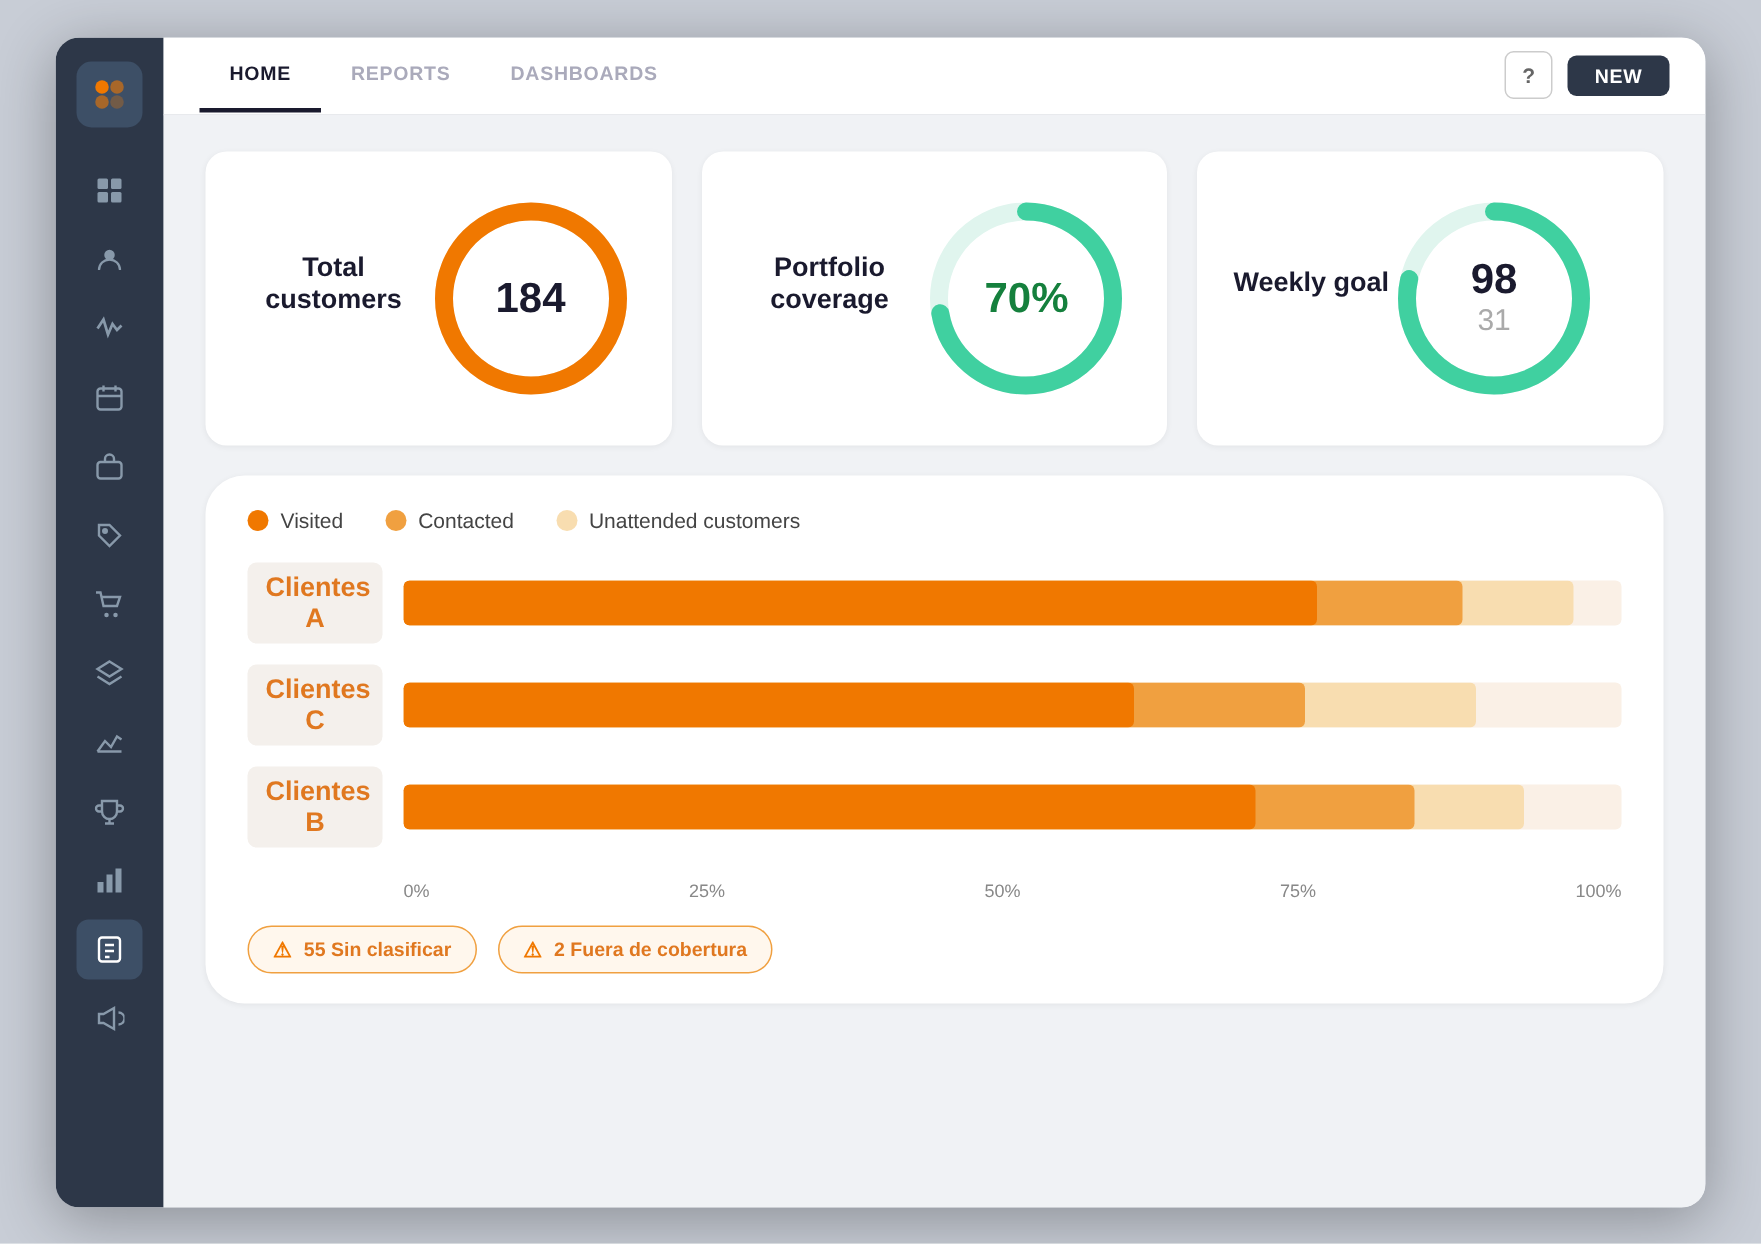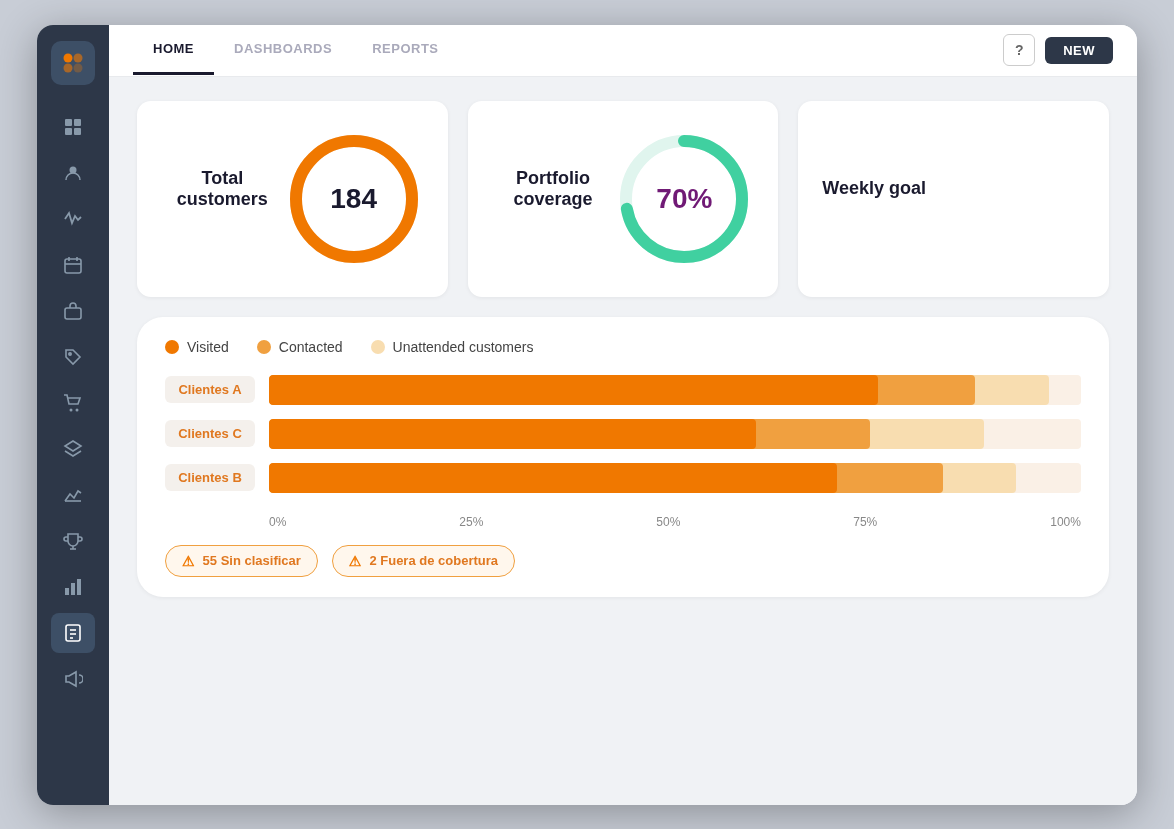--- a/index.html
+++ b/index.html
@@ -182,21 +182,21 @@
     .donut-sub-value {
       font-size: 20px;
       font-weight: 400;
       color: #aaa;
       line-height: 1.2;
       margin-top: 2px;
     }
     .donut-pct {
       font-size: 28px;
       font-weight: 700;
-      color: #701a75;
+      color: #15803d;
     }
 
     
     .chart-panel {
       background: #fff;
       border-radius: 26px;
       padding: 22px 28px 20px;
       box-shadow: 0 1px 4px rgba(0,0,0,0.06);
     }
     .chart-legend {
@@ -228,21 +228,21 @@
       display: flex;
       align-items: center;
       margin-bottom: 14px;
       gap: 14px;
     }
     .bar-label {
       width: 90px;
       min-width: 90px;
       background: #f4f0ec;
       color: #e07820;
-      font-size: 13px;
+      font-size: 18px;
       font-weight: 600;
       padding: 6px 12px;
       border-radius: 6px;
       text-align: center;
     }
     .bar-container {
       flex: 1;
       height: 30px;
       background: #faf0e6;
       border-radius: 4px;
@@ -403,22 +403,22 @@
           <path d="M3 7h3l7-4v14l-7-4H3V7z"></path>
           <path d="M16 6a4 4 0 010 8"></path>
         </svg>
     </div>
   </div>
 
   <div class="main-content">
 
     <div class="header">
       <div class="nav-tab active">HOME</div>
+      <div class="nav-tab">REPORTS</div>
       <div class="nav-tab">DASHBOARDS</div>
-      <div class="nav-tab">REPORTS</div>
       <div class="header-spacer"></div>
       <div class="header-actions">
         <div class="help-btn">?</div>
         <button class="new-btn">NEW</button>
       </div>
     </div>
 
     <div class="content-area">
 
       <div class="kpi-row">
@@ -444,20 +444,30 @@
               <circle cx="70" cy="70" r="58" fill="none" stroke="#40d0a0" stroke-width="12" stroke-dasharray="376" stroke-dashoffset="113" stroke-linecap="round"></circle>
             </svg>
             <div class="donut-center">
               <span class="donut-pct">70%</span>
             </div>
           </div>
         </div>
 
         <div class="kpi-card">
           <div class="kpi-title">Weekly goal</div>
+          <div class="donut-wrap">
+            <svg viewBox="0 0 140 140">
+              <circle cx="70" cy="70" r="58" fill="none" stroke="#e0f5ee" stroke-width="12"></circle>
+              <circle cx="70" cy="70" r="58" fill="none" stroke="#40d0a0" stroke-width="12" stroke-dasharray="376" stroke-dashoffset="90" stroke-linecap="round"></circle>
+            </svg>
+            <div class="donut-center">
+              <span class="donut-main-value">98</span>
+              <span class="donut-sub-value">31</span>
+            </div>
+          </div>
         </div>
 
       </div>
 
       <div class="chart-panel">
 
         <div class="chart-legend">
           <div class="legend-item">
             <div class="legend-dot" style="background:#f07800;"></div>
             <span>Visited</span>

